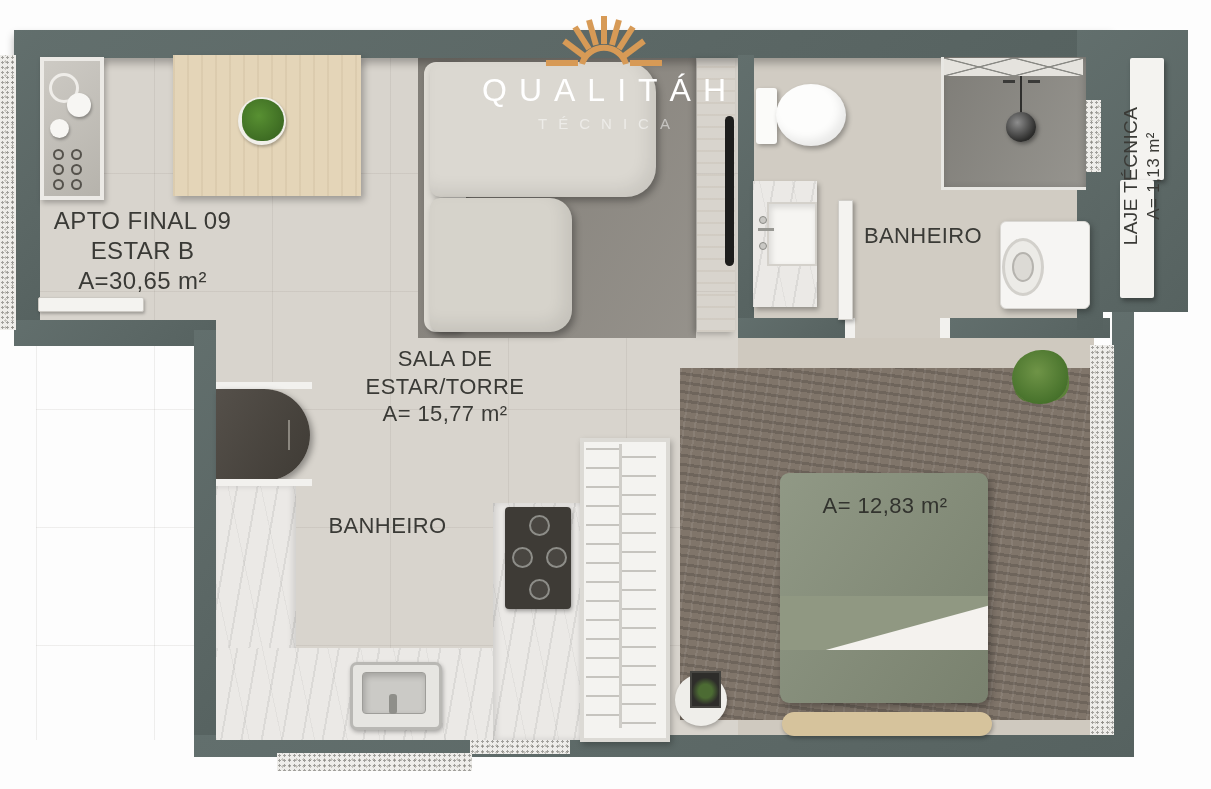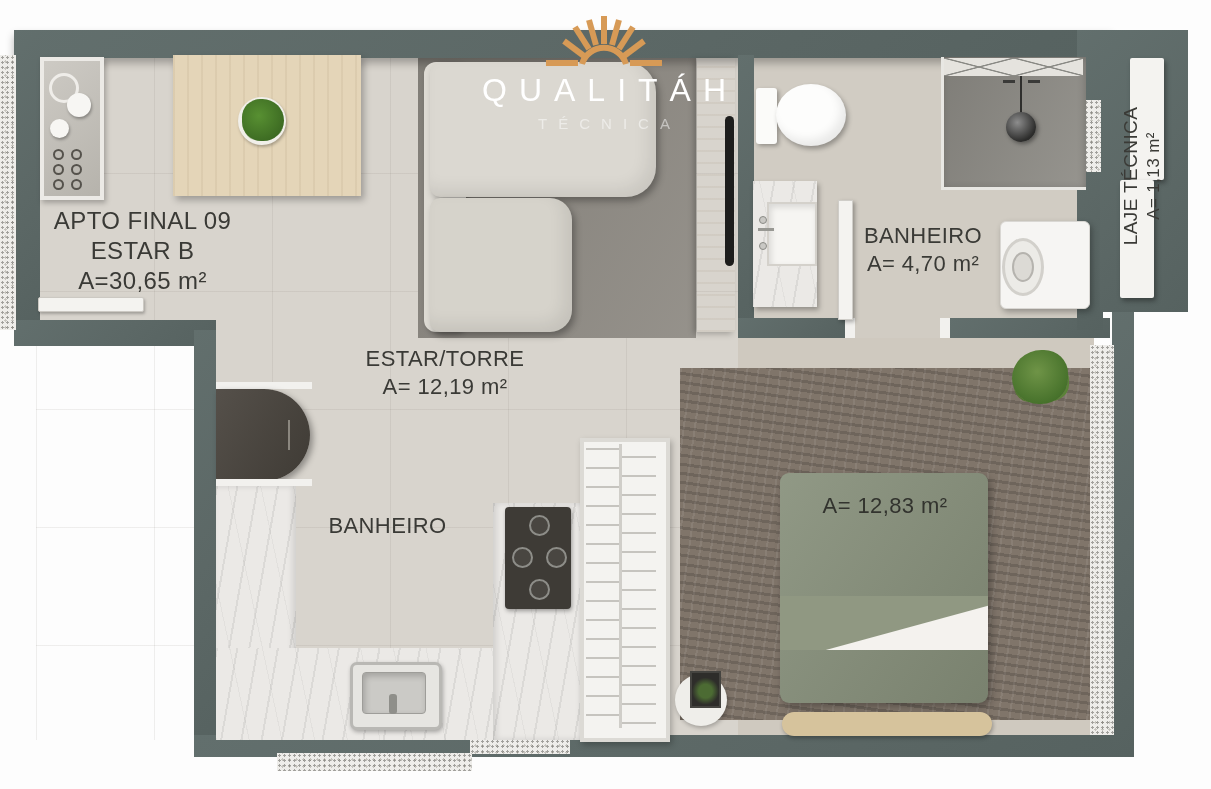--- a/index.html
+++ b/index.html
@@ -252,31 +252,31 @@
               background:radial-gradient(circle at 45% 40%,#6f9447,#45702a 75%);
               box-shadow:10px 6px 0 -9px #5b8338,-8px 8px 0 -10px #52792f;"></div>
 
   <div class="room-label" style="left:35px;top:206px;width:215px;font-size:24px;">
     <span class="l1">APTO FINAL 09</span>
     <span class="l1">ESTAR B</span>
     <span class="l1">A=30,65 m²</span>
   </div>
 
   <div class="room-label" style="left:345px;top:345px;width:200px;font-size:22px;">
+    <span class="l1">SALA DE</span>
     <span class="l1">ESTAR/TORRE</span>
-    <span class="l1">A= 12,19 m²</span>
+    <span class="l1">A= 15,77 m²</span>
   </div>
 
   <div class="room-label" style="left:300px;top:512px;width:175px;font-size:22px;">
     <span class="l1">BANHEIRO</span>
   </div>
 
   <div class="room-label" style="left:828px;top:222px;width:190px;font-size:22px;">
     <span class="l1">BANHEIRO</span>
-    <span class="l1">A= 4,70 m²</span>
   </div>
 
   <div class="room-label" style="left:780px;top:492px;width:210px;font-size:22px;color:#32332e;">
     <span class="l1">A= 12,83 m²</span>
   </div>
 
   <div class="logo">
     <span style="display:inline-block;">
       <svg width="120" height="52" viewBox="0 0 120 52">
         <g stroke="#d79a56" stroke-width="6" fill="none">

